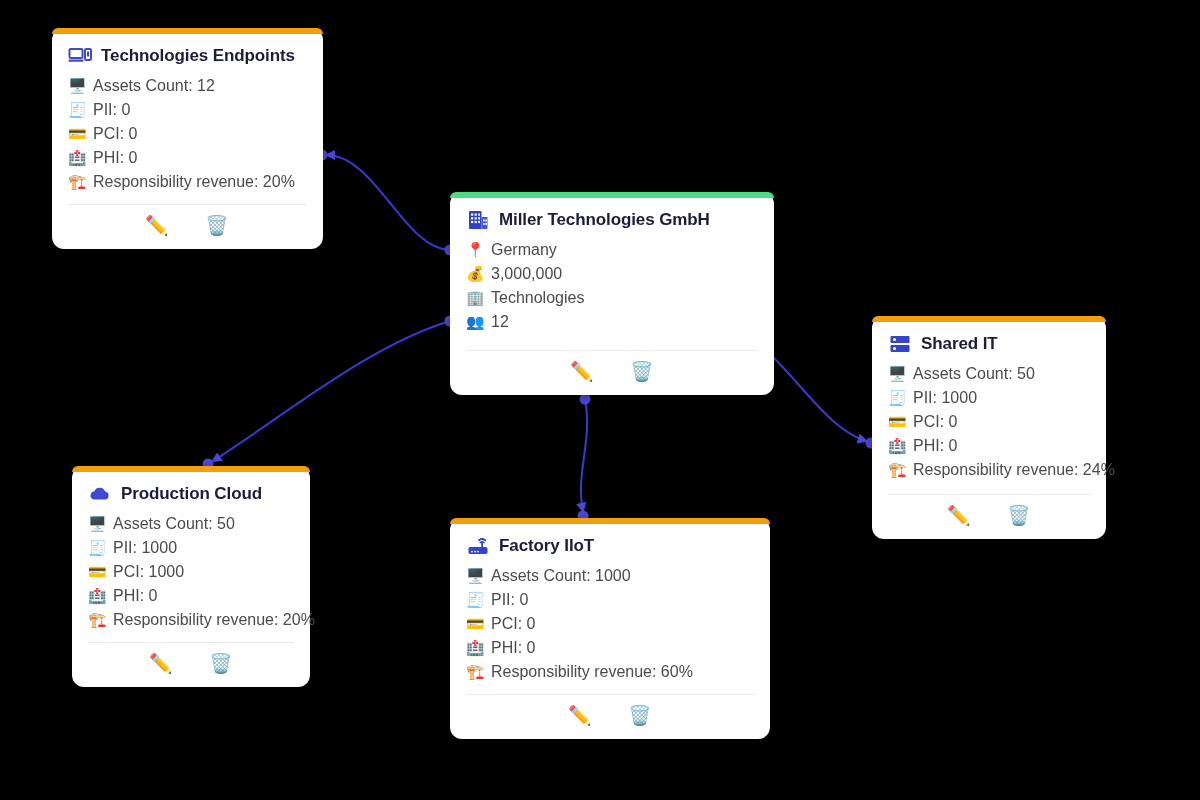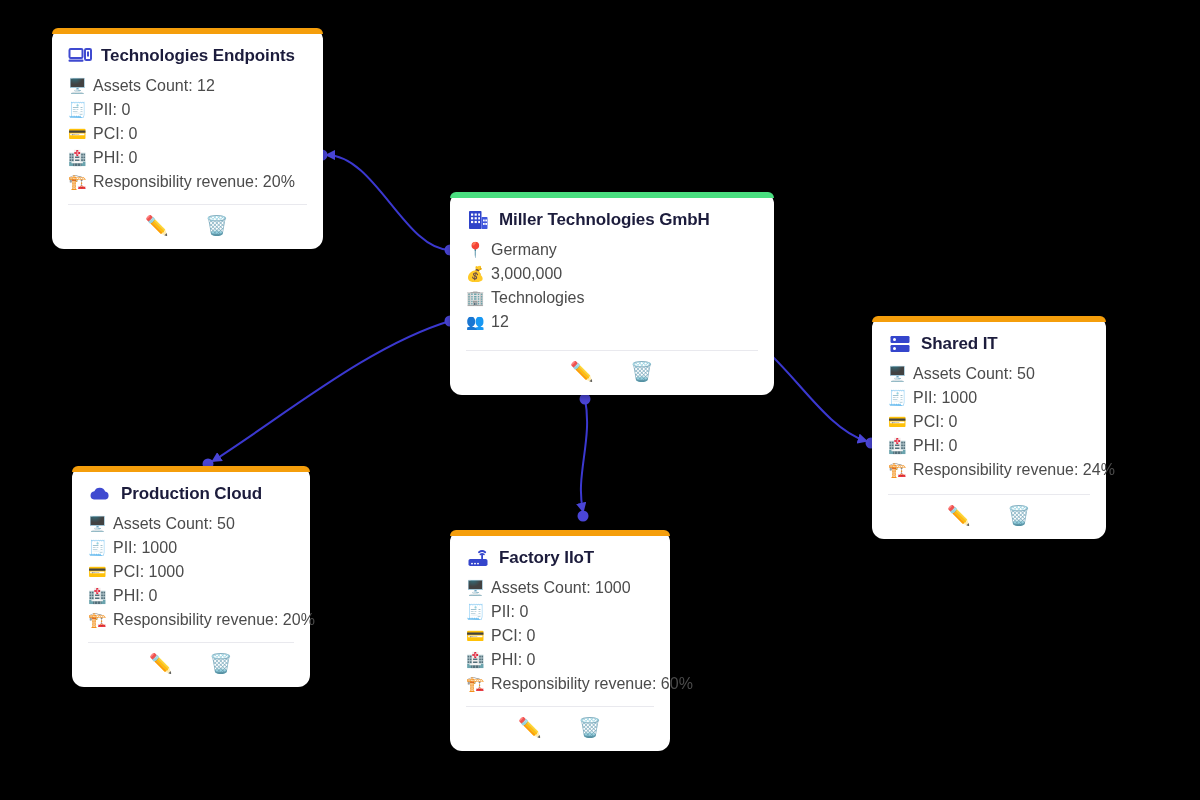--- a/index.html
+++ b/index.html
@@ -113,21 +113,21 @@
     cursor: pointer;
     background: none;
     border: none;
     padding: 0;
   }
   
   #node-endpoints { left: 52px;  top: 28px;  width: 271px; }
   #node-company   { left: 450px; top: 172px; width: 324px; margin-top: 20px; }
   #node-sharedit  { left: 872px; top: 316px; width: 234px; }
   #node-prodcloud { left: 72px;  top: 466px; width: 238px; }
-  #node-factory   { left: 450px; top: 518px; width: 220px; margin-top: 12px; }
+  #node-factory   { left: 450px; top: 518px; width: 320px; }
 
   #node-sharedit .node-rows { padding-bottom: 10px; }
   #node-company  .node-rows { padding-bottom: 14px; }
 </style>
 </head>
 <body>
 
 <div id="canvas">
 
   <svg id="edges" viewBox="0 0 1200 800" width="1200" height="800">

